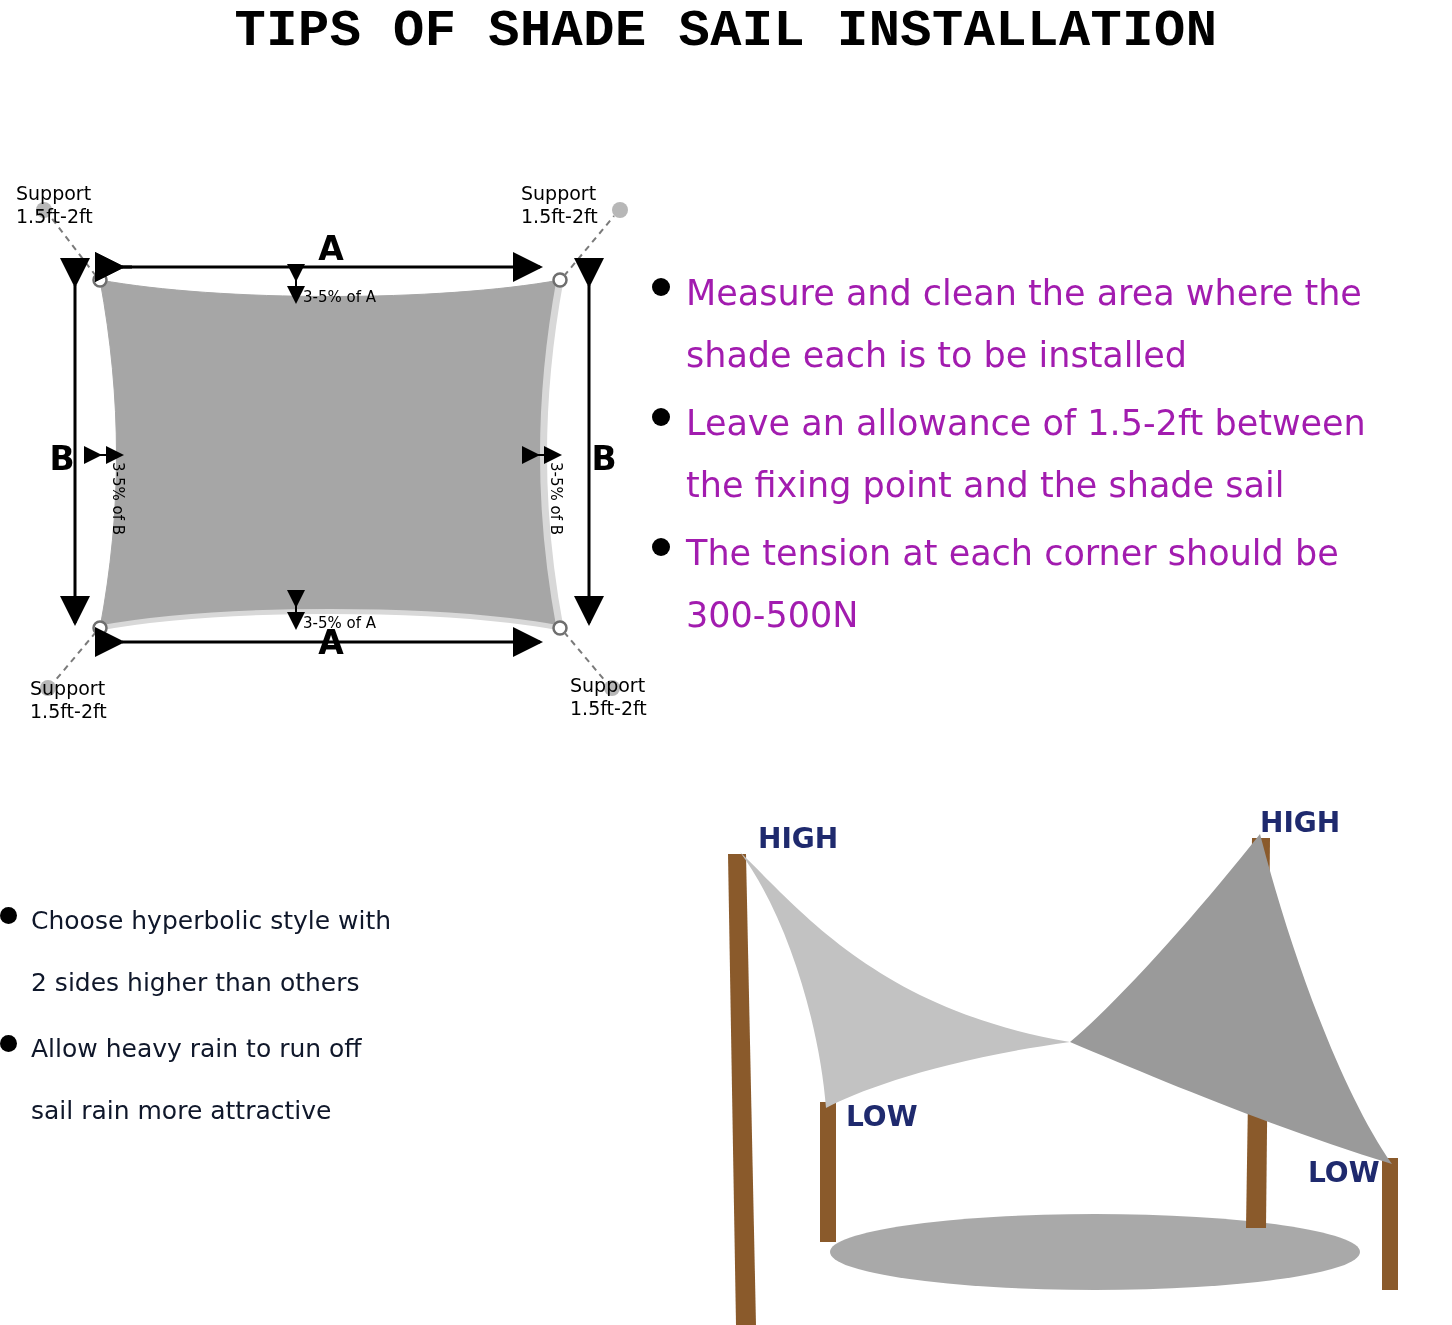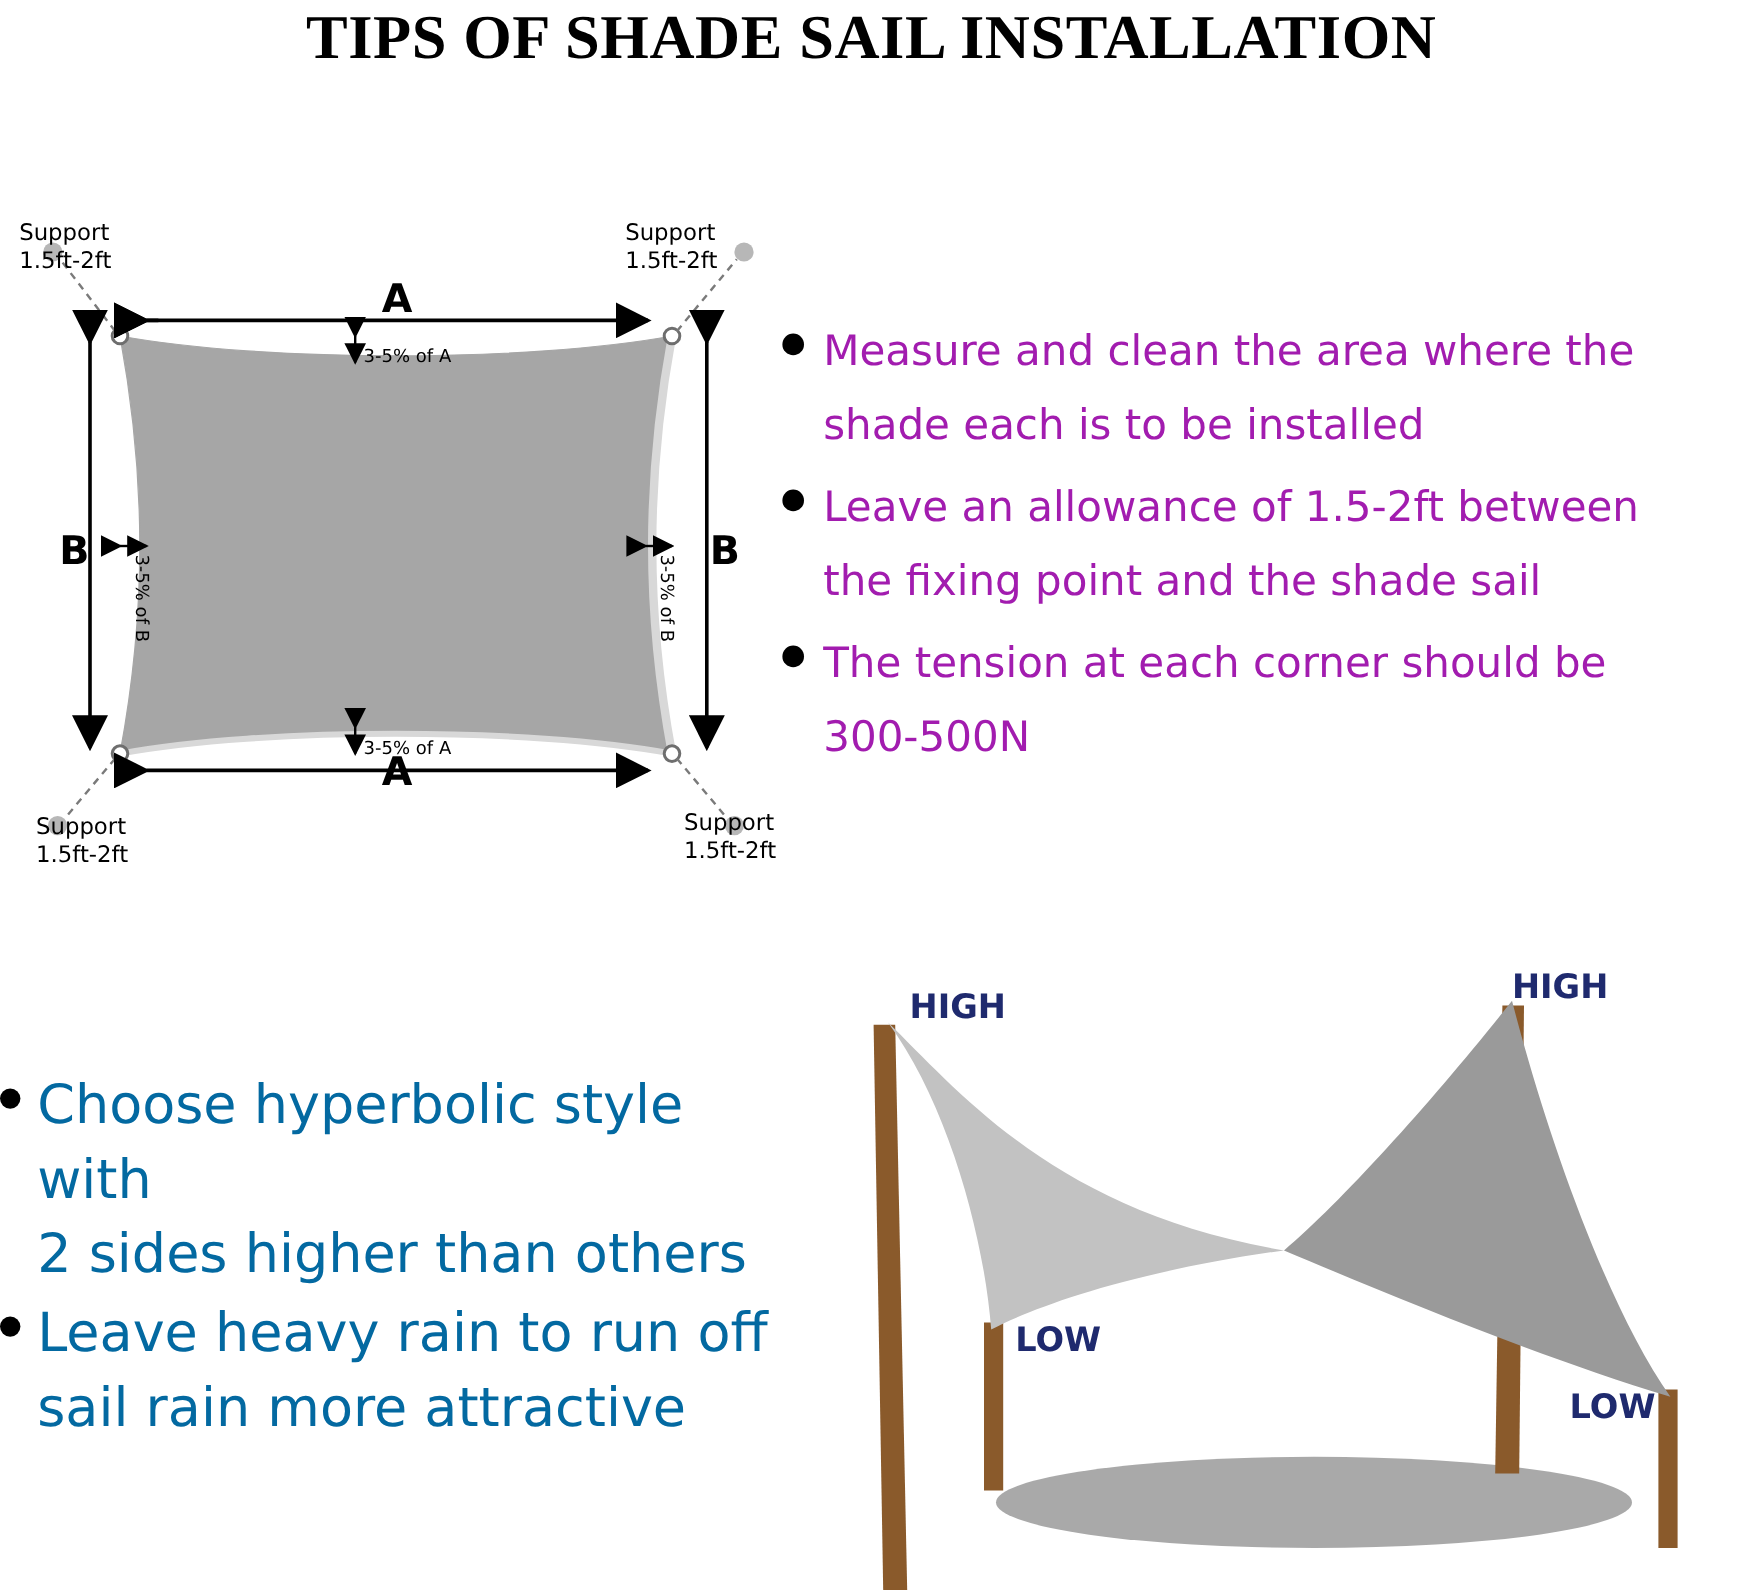--- a/index.html
+++ b/index.html
@@ -14,21 +14,21 @@
     font-family: "DejaVu Sans", sans-serif;
     color: #000000;
     overflow: hidden;
   }
   #title {
     position: absolute;
     top: 2px;
     left: 0;
     width: 1452px;
     text-align: center;
-    font-family: Liberation Serif, serif;
+    font-family: Liberation Mono, monospace;
     font-weight: bold;
     font-size: 52px;
     letter-spacing: 0.5px;
     color: #000000;
     white-space: nowrap;
   }
 
   
   #diagram-rect {
     position: absolute;
@@ -82,23 +82,23 @@
   #tips-list-bottom .dot {
     flex: 0 0 auto;
     width: 17px;
     height: 17px;
     background: #000;
     border-radius: 50%;
     margin-top: 17px;
     margin-right: 14px;
   }
   #tips-list-bottom .text {
-    font-size: 45px;
+    font-size: 25px;
     line-height: 62px;
-    color: #0369a1;
+    color: #0f172a;
     font-family: "DejaVu Sans", sans-serif;
   }
 
   
   #diagram-hyperbolic {
     position: absolute;
     left: 640px;
     top: 790px;
     width: 812px;
     height: 535px;
@@ -217,21 +217,21 @@
   <div class="bullet-row">
     <div class="dot"></div>
     <div class="text">
       <div>Choose hyperbolic style with</div>
       <div>2 sides higher than others</div>
     </div>
   </div>
   <div class="bullet-row">
     <div class="dot"></div>
     <div class="text">
-      <div>Leave heavy rain to run off</div>
+      <div>Allow heavy rain to run off</div>
       <div>sail rain more attractive</div>
     </div>
   </div>
 </div>
 
 <div id="diagram-hyperbolic">
   <svg width="812" height="535" viewBox="0 0 812 535" xmlns="http://www.w3.org/2000/svg">
 
     <ellipse cx="455" cy="462" rx="265" ry="38" fill="#9a9a9a" opacity="0.85"></ellipse>
     <rect x="198" y="424" width="510" height="70" fill="#9a9a9a" opacity="0"></rect>

